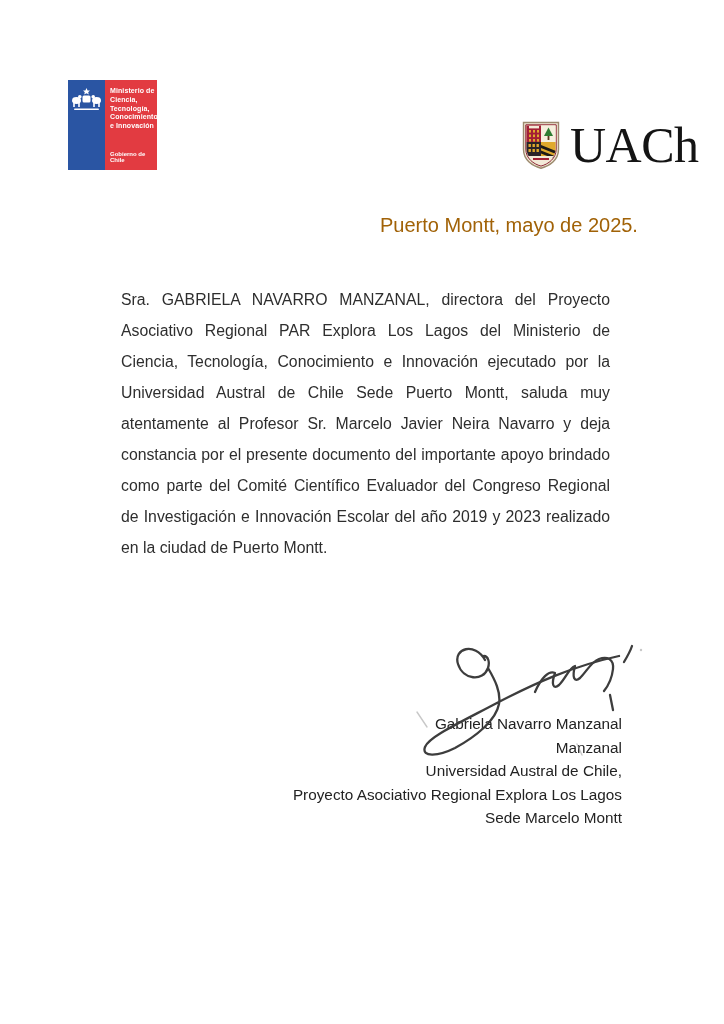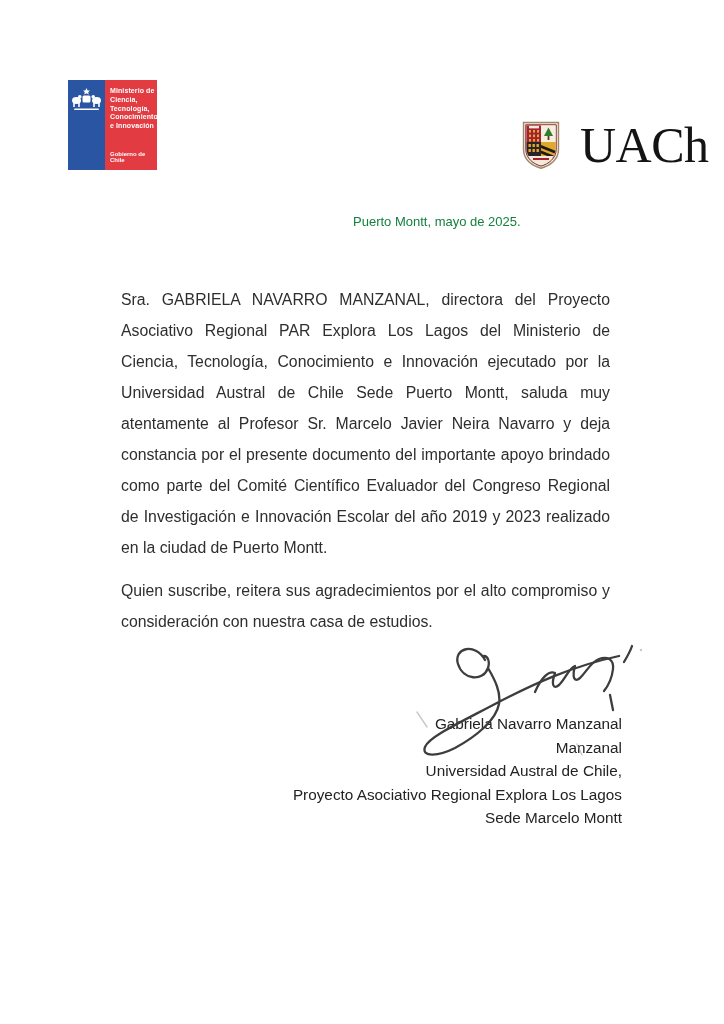--- a/index.html
+++ b/index.html
@@ -16,24 +16,24 @@
   .ministry-text { position:absolute; left:5px; top:7px; font-size:7px; font-weight:bold; line-height:1.25; white-space:pre-line; letter-spacing:0.1px; }
   .gobierno-text { position:absolute; left:5px; bottom:7px; font-size:6px; font-weight:bold; }
 
   .explora-logo { position:absolute; left:168px; top:82px; width:120px; height:92px; }
   .explora-figure { position:absolute; left:0; top:0; }
   .explora-wordmark { position:absolute; left:43px; top:52px; font-size:12.5px; font-weight:800; letter-spacing:0.8px; color:#1c1c1c; }
   .explora-region { position:absolute; left:44px; top:67px; font-size:5.5px; font-weight:bold; color:#8e8e86; letter-spacing:0.5px; line-height:1.45; white-space:pre-line; }
 
   .uach-logo { position:absolute; left:521px; top:120px; display:flex; align-items:center; }
   .uach-shield { display:block; }
-  .uach-acronym { font-family:"Liberation Serif", serif; font-size:50px; color:#141414; margin-left:19px; letter-spacing:-0.5px; line-height:1; }
+  .uach-acronym { font-family:"Liberation Serif", serif; font-size:50px; color:#141414; margin-left:9px; letter-spacing:-0.5px; line-height:1; }
 
   
-  .date-line { position:absolute; left:353px; top:214px; font-size:13px; color:#15803d; }
+  .date-line { position:absolute; left:380px; top:214px; font-size:20px; color:#a16207; }
   .letter-body { position:absolute; left:109px; top:272px; width:513px; font-size:15.8px; line-height:31px; color:#2e2e2e; }
   .letter-body p { margin:12px; text-align:justify; }
   .letter-body p + p { margin-top:6px; }
 
   
   .signature-scribble { position:absolute; left:405px; top:628px; z-index:2; pointer-events:none; }
   .signature-block { position:absolute; right:102px; top:712px; text-align:right; font-size:15.3px; line-height:23.5px; color:#232323; z-index:1; }
 </style>
 </head>
 <body>
@@ -111,21 +111,20 @@
         <rect x="12" y="37" width="16" height="2" fill="#a32035"></rect>
       </g>
     </svg>
     <div class="uach-acronym">UACh</div>
   </div>
 
   <div class="date-line">Puerto Montt, mayo de 2025.</div>
 
   <div class="letter-body">
     <p>Sra. GABRIELA NAVARRO MANZANAL, directora del Proyecto Asociativo Regional PAR Explora Los Lagos del Ministerio de Ciencia, Tecnología, Conocimiento e Innovación ejecutado por la Universidad Austral de Chile Sede Puerto Montt, saluda muy atentamente al Profesor Sr. Marcelo Javier Neira Navarro y deja constancia por el presente documento del importante apoyo brindado como parte del Comité Científico Evaluador del Congreso Regional de Investigación e Innovación Escolar del año 2019 y 2023 realizado en la ciudad de Puerto Montt.</p>
-    <p>Quien suscribe, reitera sus agradecimientos por el alto compromiso y consideración con nuestra casa de estudios.</p>
   </div>
 
   <svg class="signature-scribble" width="245" height="150" viewBox="0 0 245 150">
     <g fill="none" stroke="#3d3d3d" stroke-width="2.3" stroke-linecap="round" stroke-linejoin="round">
       <path d="M80,32 C70,14 48,20 53,36 C58,52 78,54 83,40 C85,34 83,28 79,28
                M83,40 C90,52 96,64 94,76 C91,92 72,108 50,120
                C34,128 16,130 20,119 C24,109 52,96 90,76
                C130,55 168,38 214,28"></path>
       <path d="M130,64 C136,50 144,42 150,45 C146,56 148,62 154,57
                C161,50 164,40 170,38 C167,49 169,55 175,50

